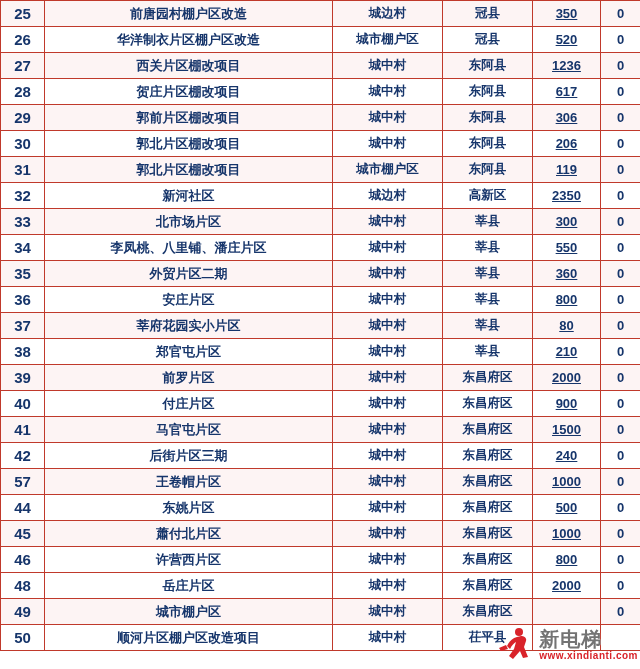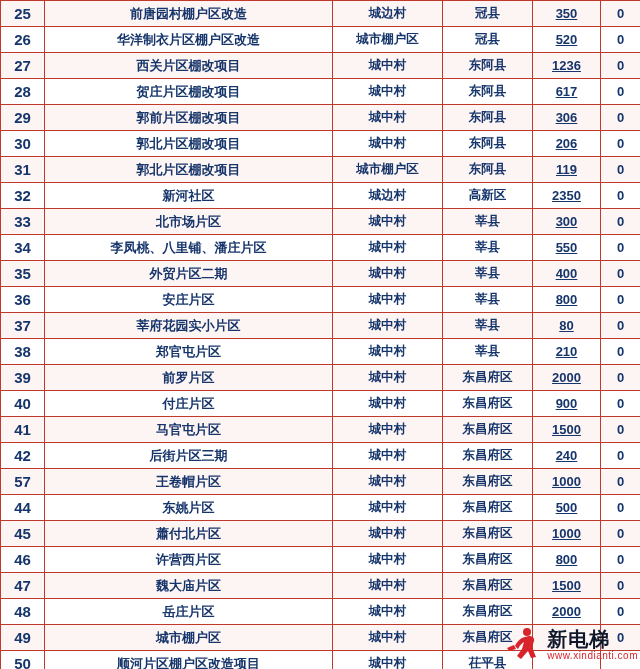--- a/index.html
+++ b/index.html
@@ -70,29 +70,30 @@
     width: 40px; height: 40px;
   }
   .wm-text {
     display: flex;
     flex-direction: column;
     line-height: 1;
   }
   .wm-title {
     font-size: 20px;
     font-weight: bold;
-    color: #0f172a;
+    color: #737373;
     letter-spacing: 1px;
     text-shadow: 0 0 1px rgba(255,255,255,0.8);
   }
   .wm-url {
     font-size: 10px;
     color: #d9232a;
     letter-spacing: 0.5px;
     margin-top: 2px;
+    font-weight: bold;
   }
 </style>
 </head>
 <body>
 
 <table class="data-table">
   <colgroup>
     <col class="c-no">
     <col class="c-name">
     <col class="c-type">
@@ -179,21 +180,21 @@
         <td class="col-type">城中村</td>
         <td class="col-area">莘县</td>
         <td class="col-num">550</td>
         <td class="col-last">0</td>
       </tr>
       <tr class="row-even">
         <td class="col-no">35</td>
         <td class="col-name">外贸片区二期</td>
         <td class="col-type">城中村</td>
         <td class="col-area">莘县</td>
-        <td class="col-num">400</td>
+        <td class="col-num">360</td>
         <td class="col-last">0</td>
       </tr>
       <tr class="row-odd">
         <td class="col-no">36</td>
         <td class="col-name">安庄片区</td>
         <td class="col-type">城中村</td>
         <td class="col-area">莘县</td>
         <td class="col-num">800</td>
         <td class="col-last">0</td>
       </tr>
@@ -268,28 +269,20 @@
         <td class="col-area">东昌府区</td>
         <td class="col-num">1000</td>
         <td class="col-last">0</td>
       </tr>
       <tr class="row-odd">
         <td class="col-no">46</td>
         <td class="col-name">许营西片区</td>
         <td class="col-type">城中村</td>
         <td class="col-area">东昌府区</td>
         <td class="col-num">800</td>
-        <td class="col-last">0</td>
-      </tr>
-      <tr class="row-even">
-        <td class="col-no">47</td>
-        <td class="col-name">魏大庙片区</td>
-        <td class="col-type">城中村</td>
-        <td class="col-area">东昌府区</td>
-        <td class="col-num">1500</td>
         <td class="col-last">0</td>
       </tr>
       <tr class="row-odd">
         <td class="col-no">48</td>
         <td class="col-name">岳庄片区</td>
         <td class="col-type">城中村</td>
         <td class="col-area">东昌府区</td>
         <td class="col-num">2000</td>
         <td class="col-last">0</td>
       </tr>

